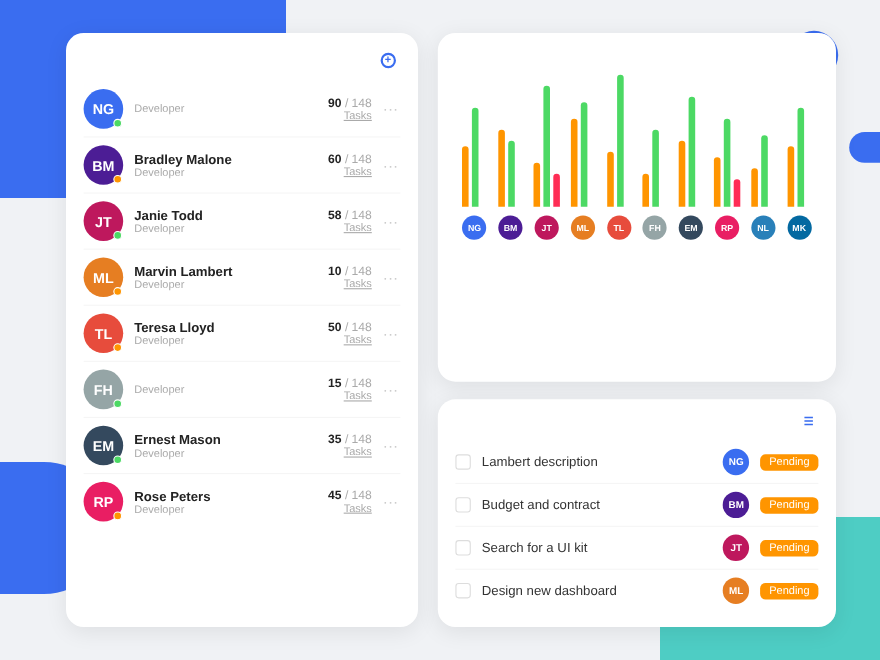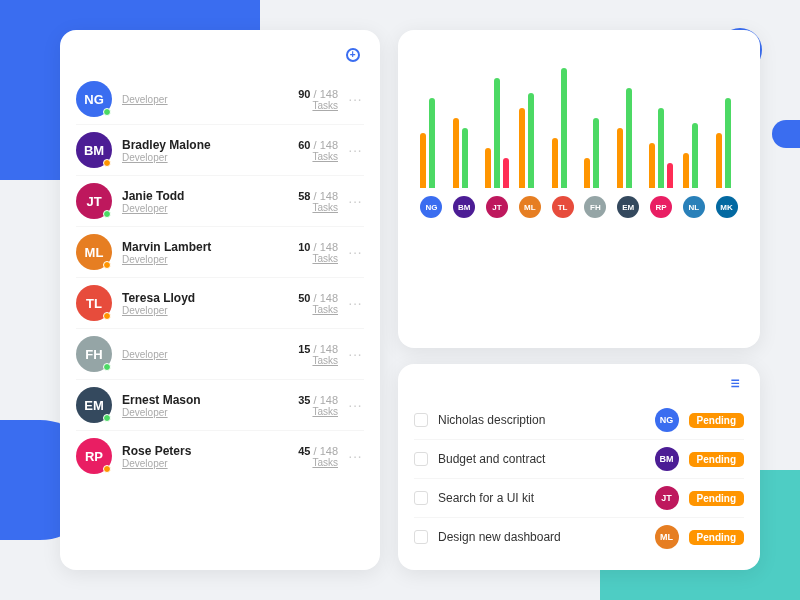--- a/index.html
+++ b/index.html
@@ -155,21 +155,20 @@
 
     .member-info { flex: 1; }
     .member-name {
       font-size: 12px;
       font-weight: 600;
       color: #222;
     }
     .member-role {
       font-size: 10px;
       color: #aaa;
-      text-decoration: underline;
     }
 
     .member-tasks {
       text-align: right;
       margin-right: 8px;
     }
     .task-count {
       font-size: 11px;
       color: #222;
     }
@@ -296,21 +295,21 @@
       flex-shrink: 0;
       display: flex; align-items: center; justify-content: center;
       font-size: 9px;
       font-weight: 600;
       color: #fff;
     }
     .task-badge {
       background: #ff9500;
       color: #fff;
       font-size: 10px;
-      font-weight: 700;
+      font-weight: 400;
       border-radius: 5px;
       padding: 2px 8px;
       flex-shrink: 0;
     }
 
     
     .av-blue { background: #3a6df0; }
     .av-purple { background: #4c1d95; }
     .av-teal { background: #be185d; }
     .av-red { background: #e74c3c; }
@@ -575,21 +574,21 @@
       <div class="panel-header">
         <span class="panel-title"></span>
         <button class="all-tasks-btn">
           <span>☰</span>
           <span></span>
         </button>
       </div>
       <div id="tasks-list">
           <div class="task-row">
     <div class="task-checkbox"></div>
-    <div class="task-name">Nicholas description</div>
+    <div class="task-name">Lambert description</div>
     <div class="task-assignee av-blue">NG</div>
     <div class="task-badge">Pending</div>
   </div>
           <div class="task-row">
     <div class="task-checkbox"></div>
     <div class="task-name">Budget and contract</div>
     <div class="task-assignee av-purple">BM</div>
     <div class="task-badge">Pending</div>
   </div>
           <div class="task-row">

